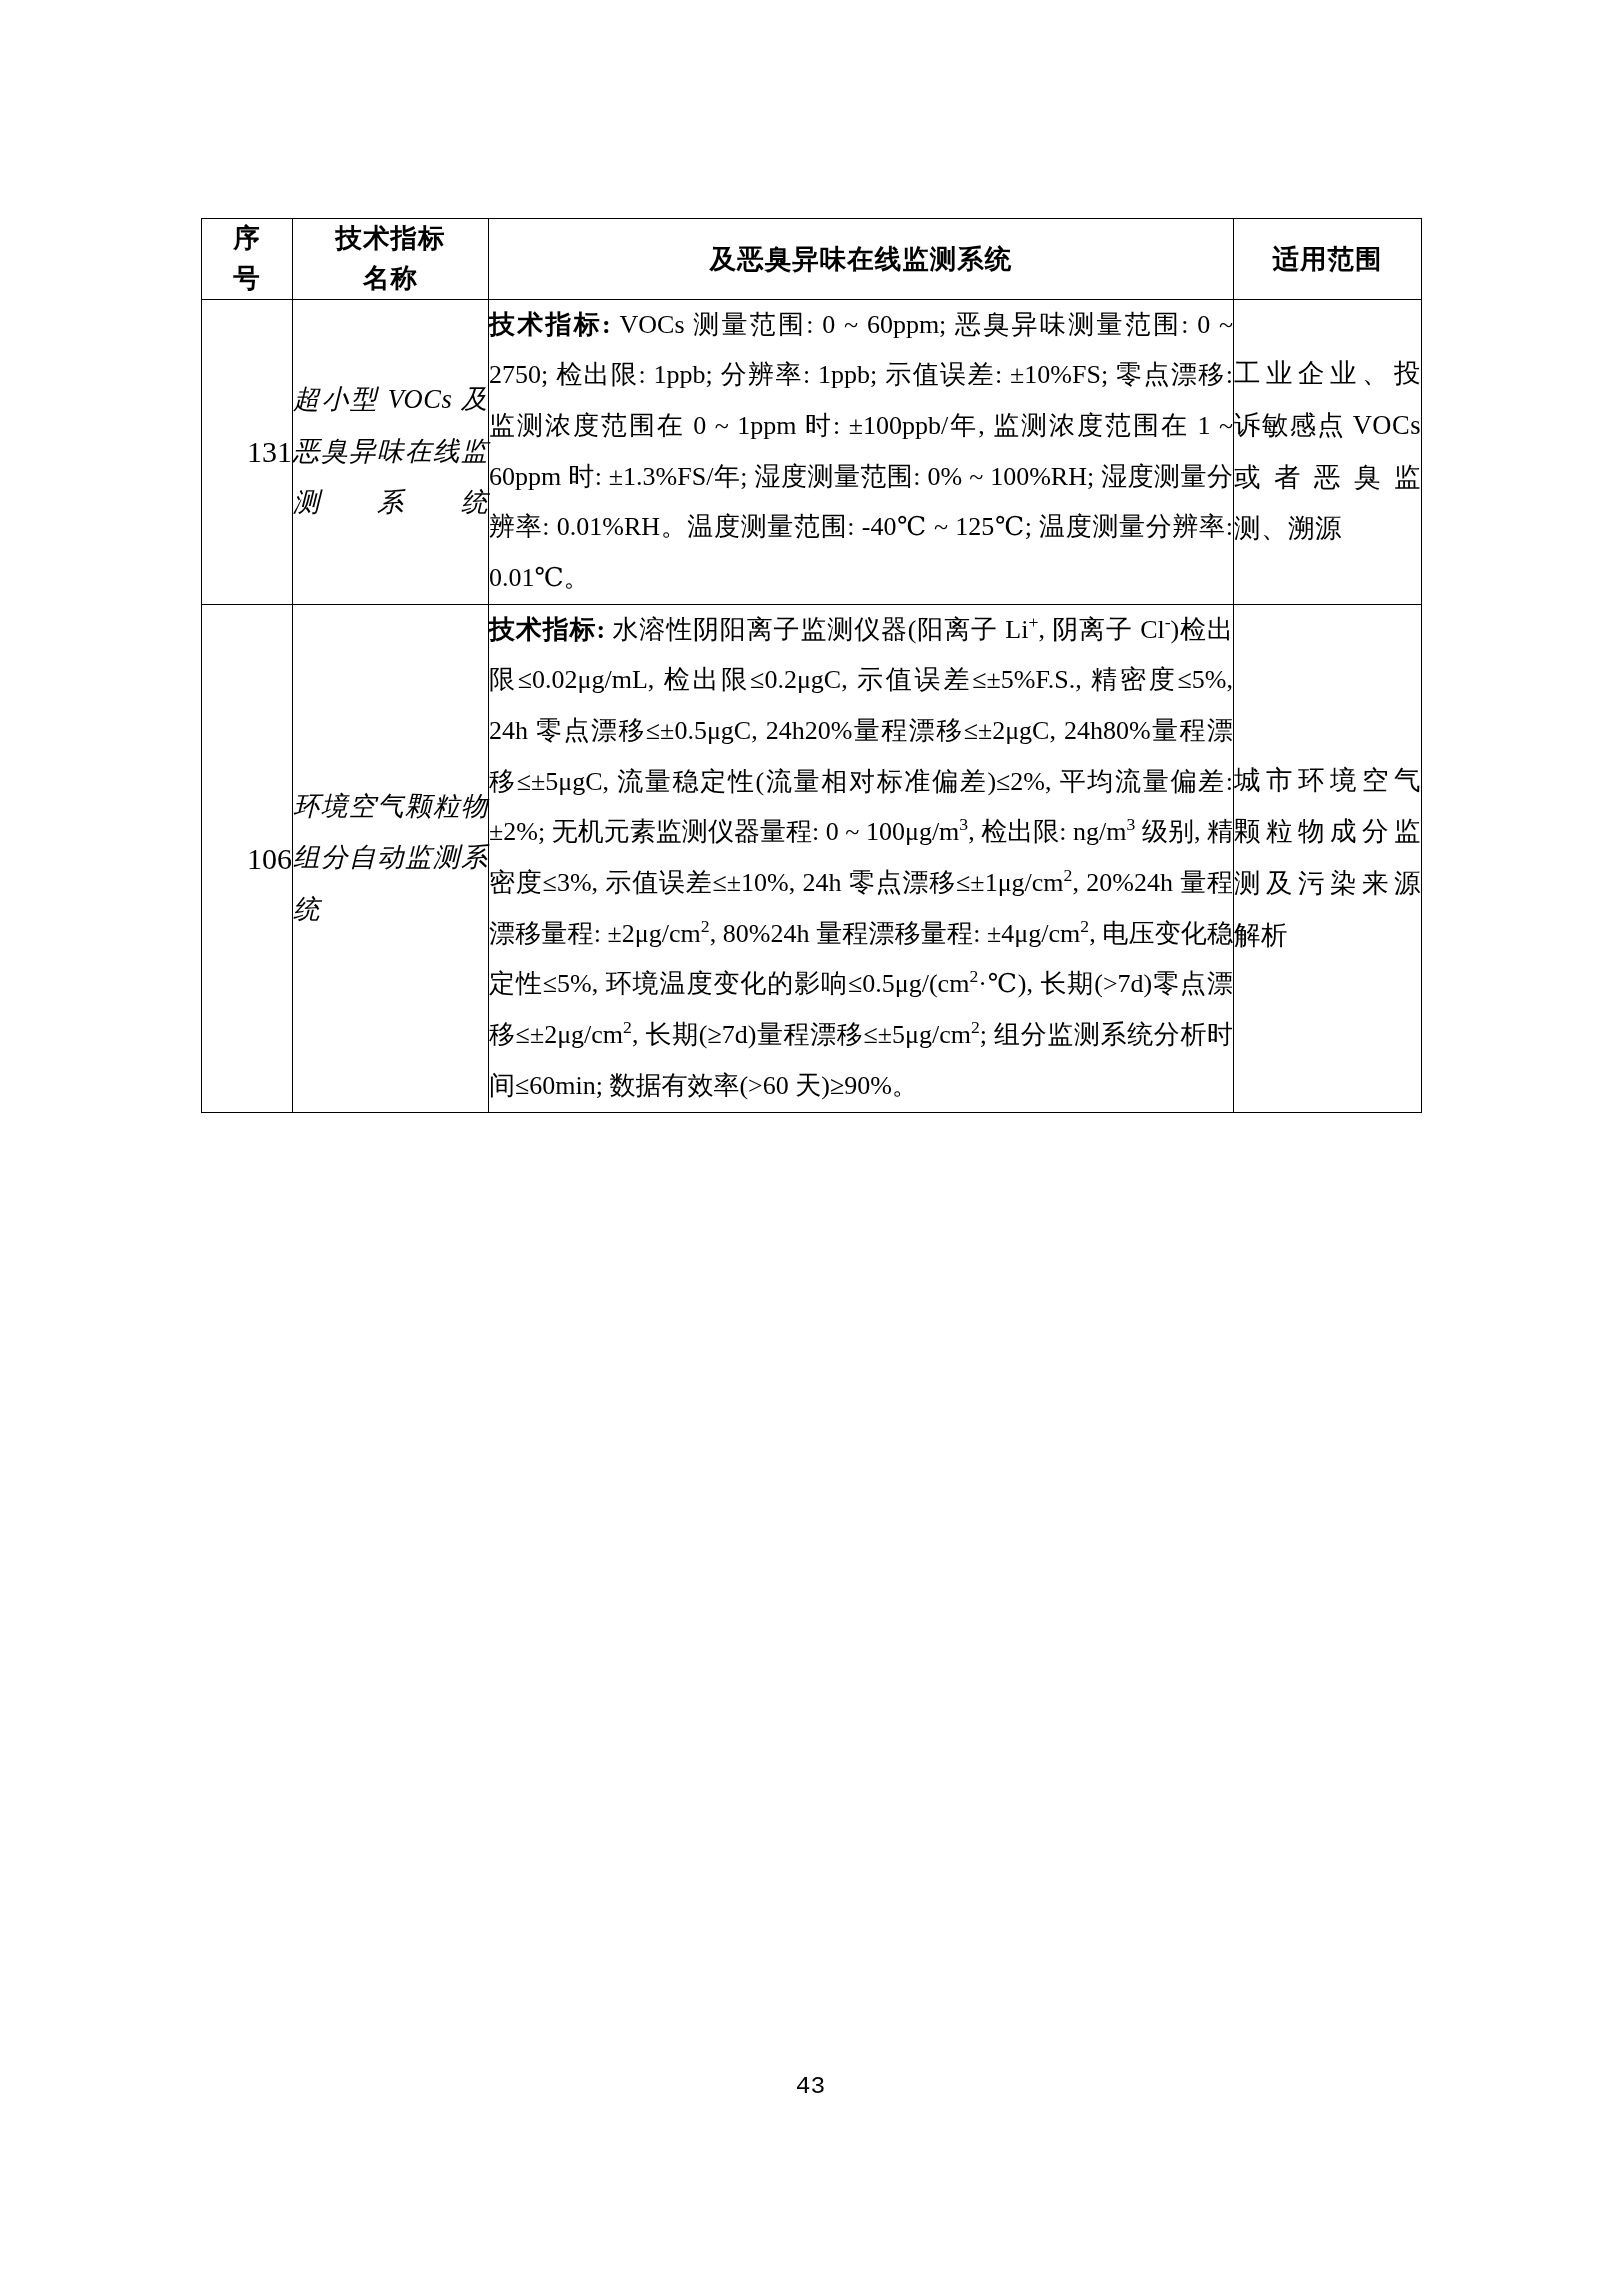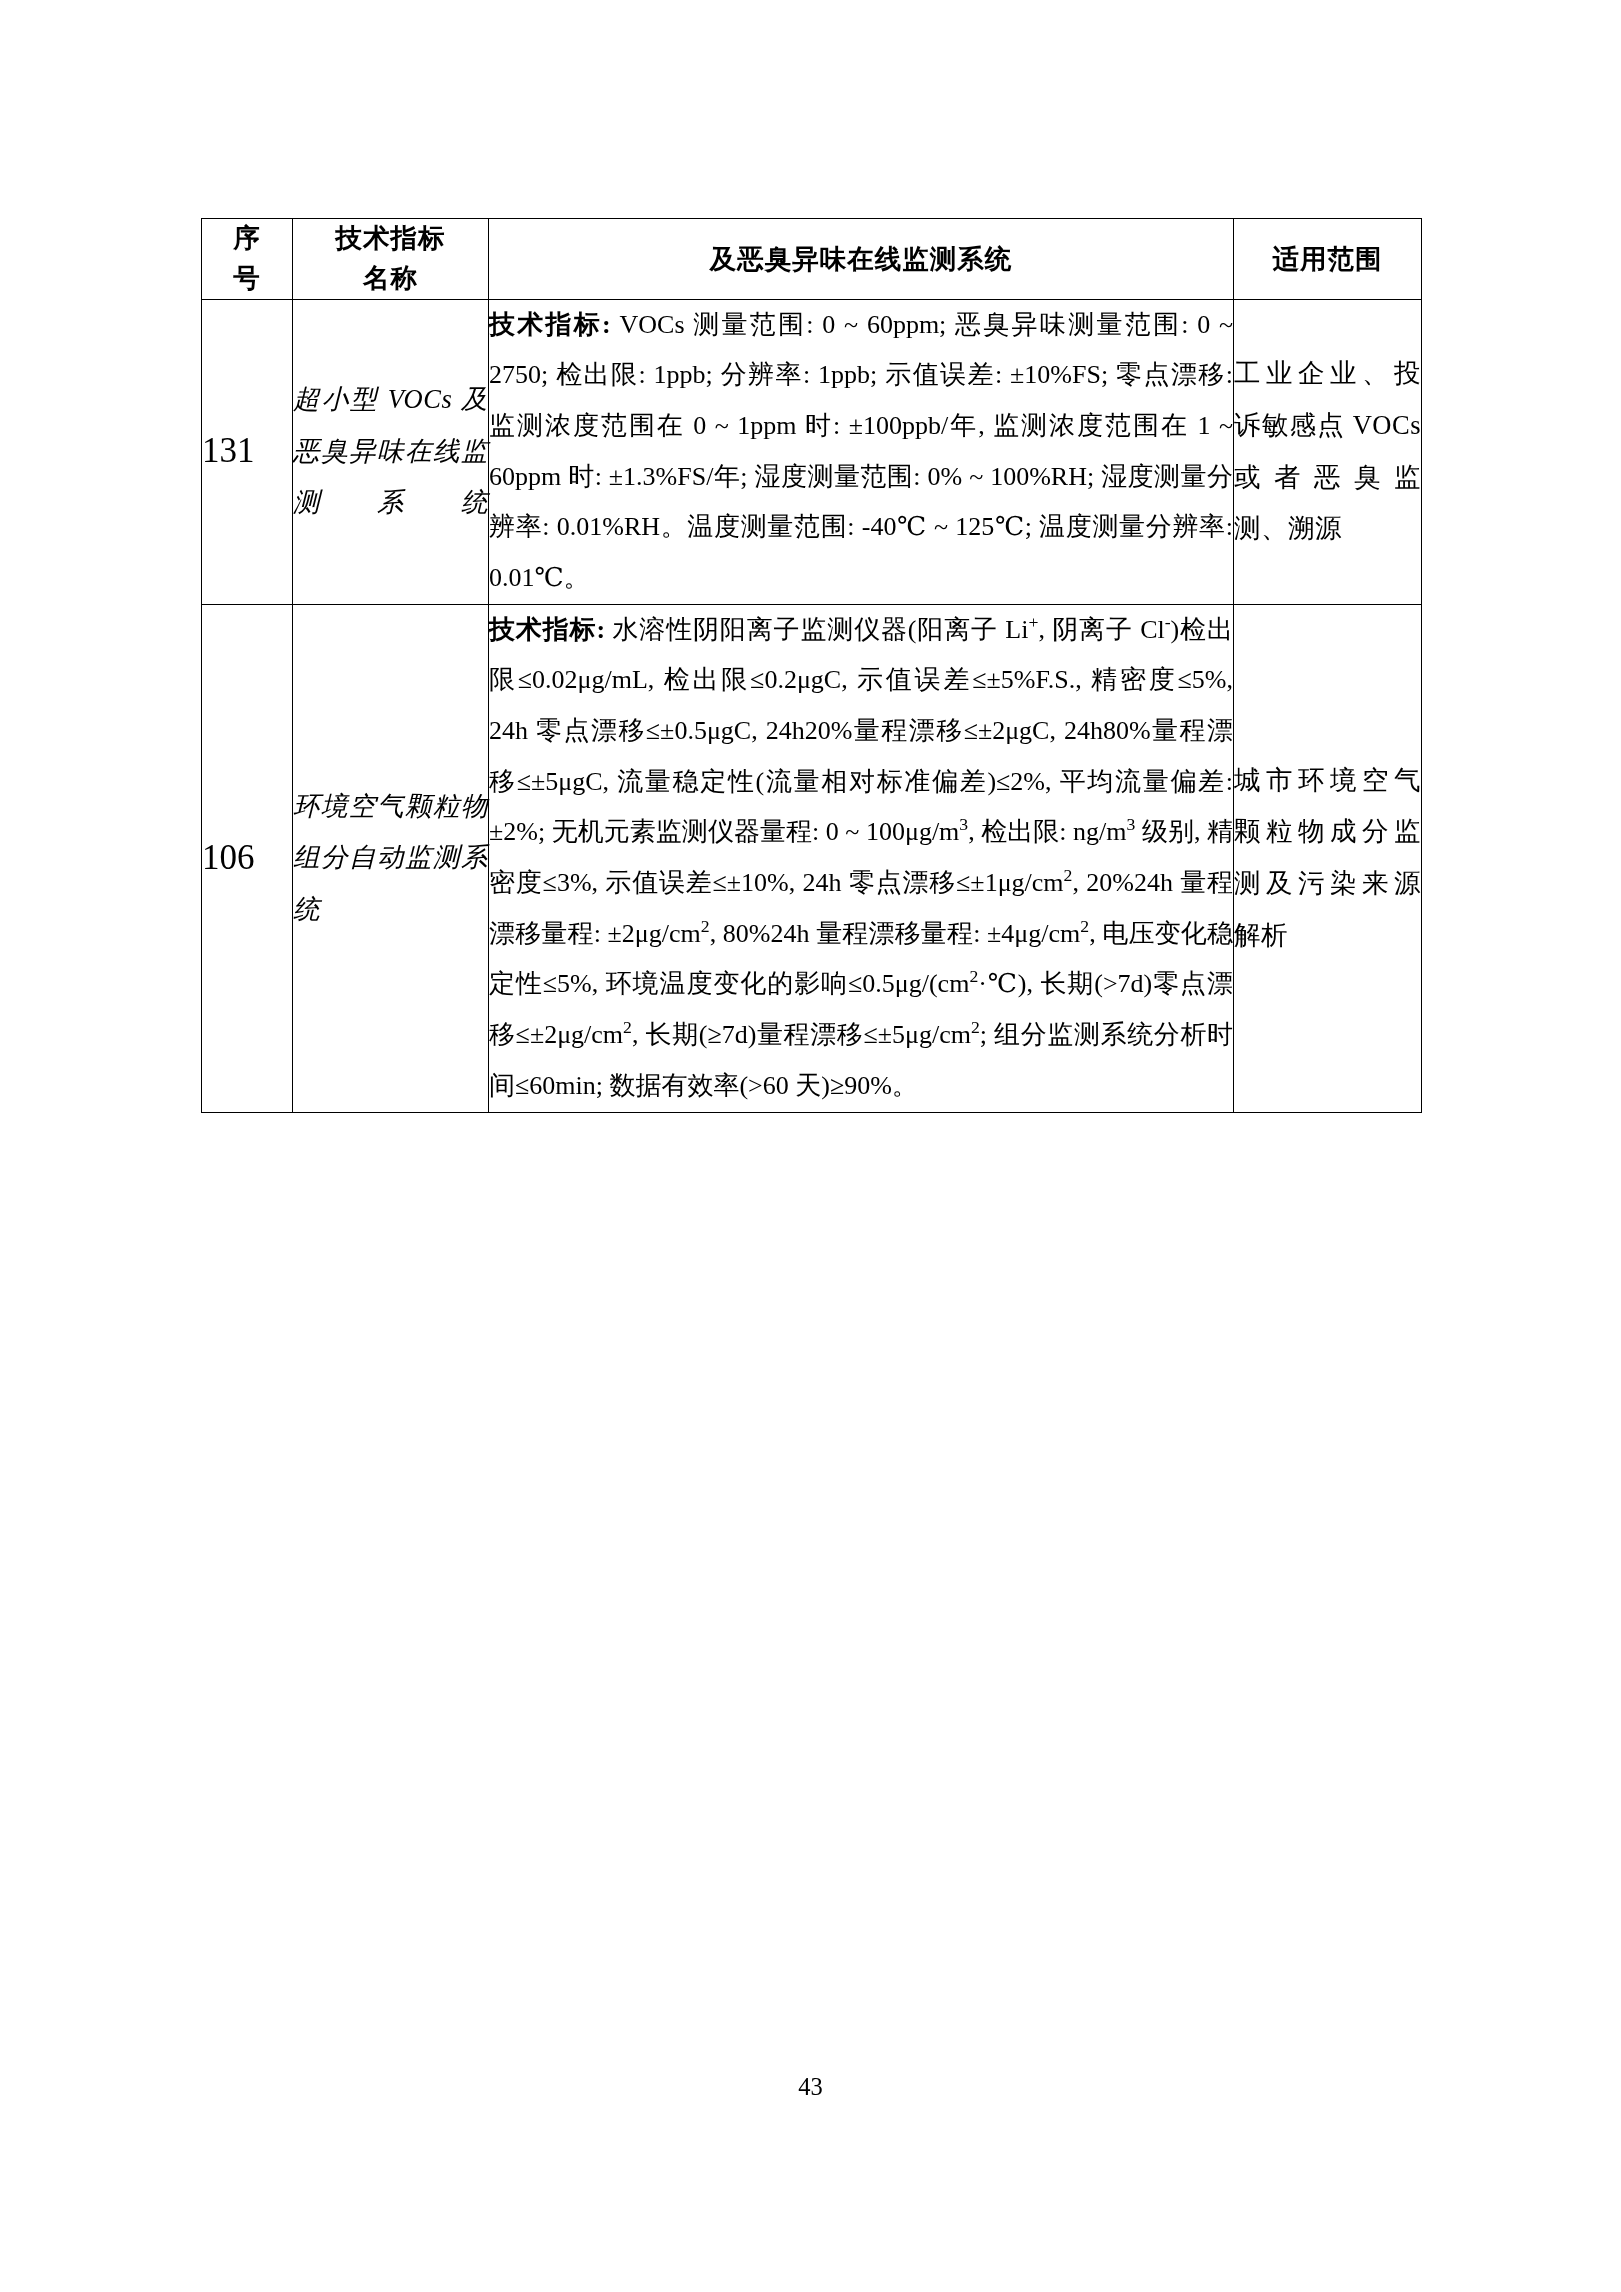--- a/index.html
+++ b/index.html
@@ -45,22 +45,22 @@
     font-weight: bold;
     line-height: 1.45;
     padding: 13.7px 5.9px 15.7px 5.9px;
     letter-spacing: 1px;
   }
   .hdr-cell.two-line {
     line-height: 1.5;
   }
 
   .cell-no {
-    text-align: left;
-    font-size: 35px;
+    text-align: right;
+    font-size: 30px;
     line-height: 1.5;
   }
   .cell-name {
     font-size: 26.5px;
     line-height: 1.95;
     padding: 7.8px 11.8px;
     text-align: justify;
     text-align-last: justify;
     letter-spacing: 0.5px;
     font-style: italic;
@@ -89,21 +89,21 @@
     font-size: 0.68em;
     line-height: 0;
   }
   .pagenum {
     position: absolute;
     left: 0;
     top: 2073px;
     width: 100%;
     text-align: center;
     font-size: 24.5px;
-    font-family: Liberation Serif, serif;
+    font-family: Liberation Mono, monospace;
   }
 </style>
 </head>
 <body>
 
 <div class="page">
 
   <div class="table-wrap">
     <table class="doc-table">
       <colgroup>

